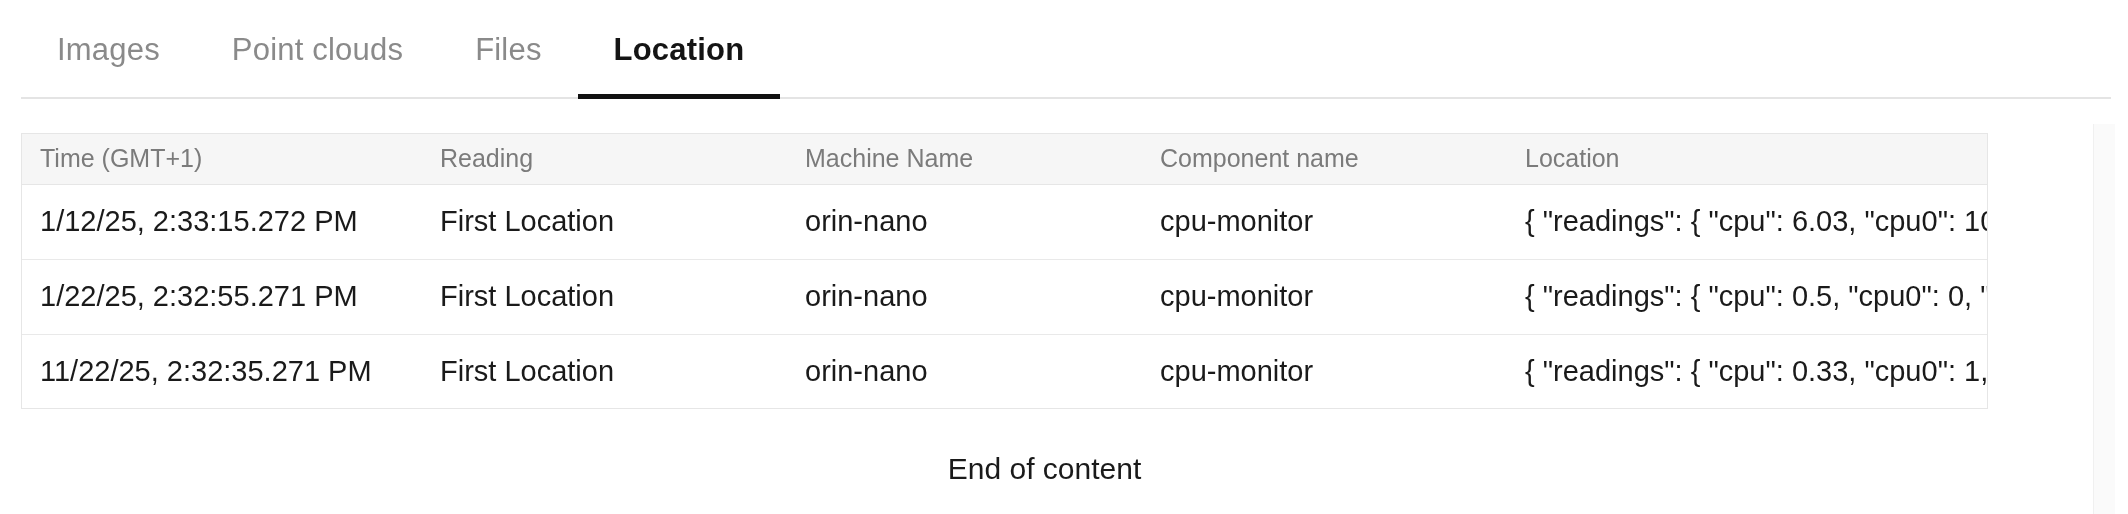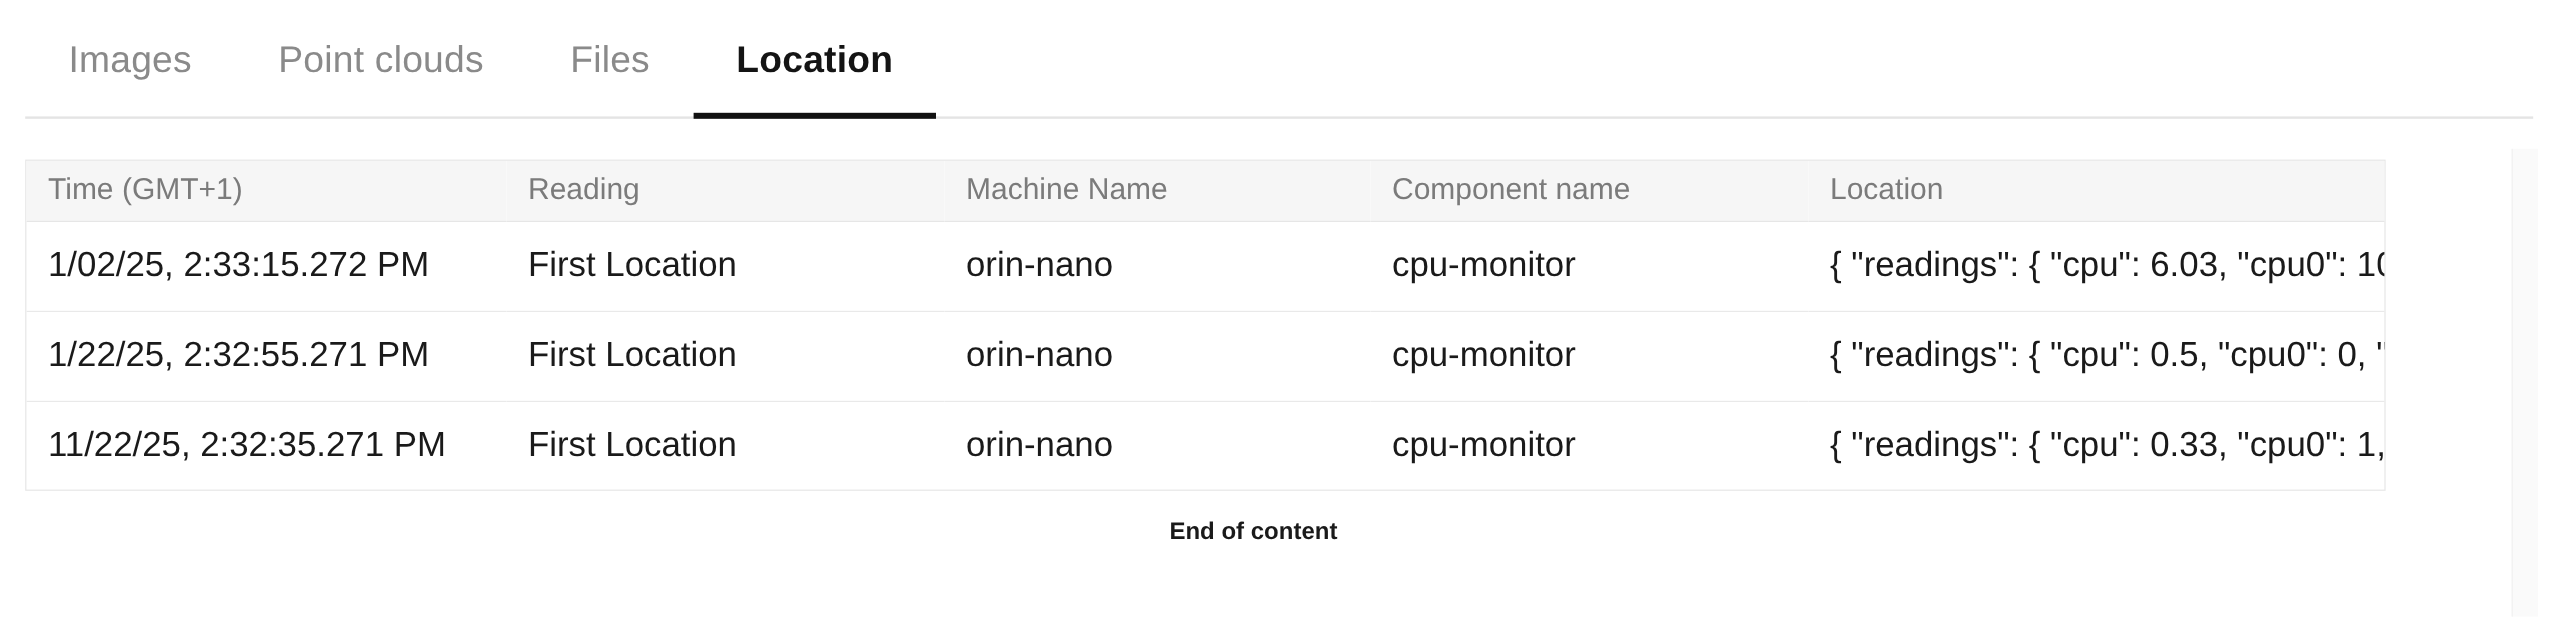--- a/index.html
+++ b/index.html
@@ -166,25 +166,25 @@
     width: 16px;
     height: 200px;
     border-radius: 8px;
     background: #fafafa;
   }
 
   
   .end-of-content {
     position: absolute;
     left: 21px;
-    top: 432px;
+    top: 452px;
     width: 2047px;
     text-align: center;
-    font-size: 20px;
-    font-weight: 700;
+    font-size: 30px;
+    font-weight: 400;
     color: #1a1a1a;
     user-select: none;
   }
 </style>
 </head>
 <body>
 
 <div class="page">
 
   <div class="tabbar">
@@ -212,21 +212,21 @@
         <tr>
           <th class="col-time">Time (GMT+1)</th>
           <th class="col-location">Reading</th>
           <th class="col-machine">Machine Name</th>
           <th class="col-component">Component name</th>
           <th class="col-reading">Location</th>
         </tr>
       </thead>
       <tbody>
         <tr>
-          <td class="col-time">1/02/25, 2:33:15.272 PM</td>
+          <td class="col-time">1/12/25, 2:33:15.272 PM</td>
           <td class="col-location">First Location</td>
           <td class="col-machine">orin-nano</td>
           <td class="col-component">cpu-monitor</td>
           <td class="col-reading">{ "readings": { "cpu": 6.03, "cpu0": 10.89, "c..</td>
         </tr>
         <tr>
           <td class="col-time">1/22/25, 2:32:55.271 PM</td>
           <td class="col-location">First Location</td>
           <td class="col-machine">orin-nano</td>
           <td class="col-component">cpu-monitor</td>

